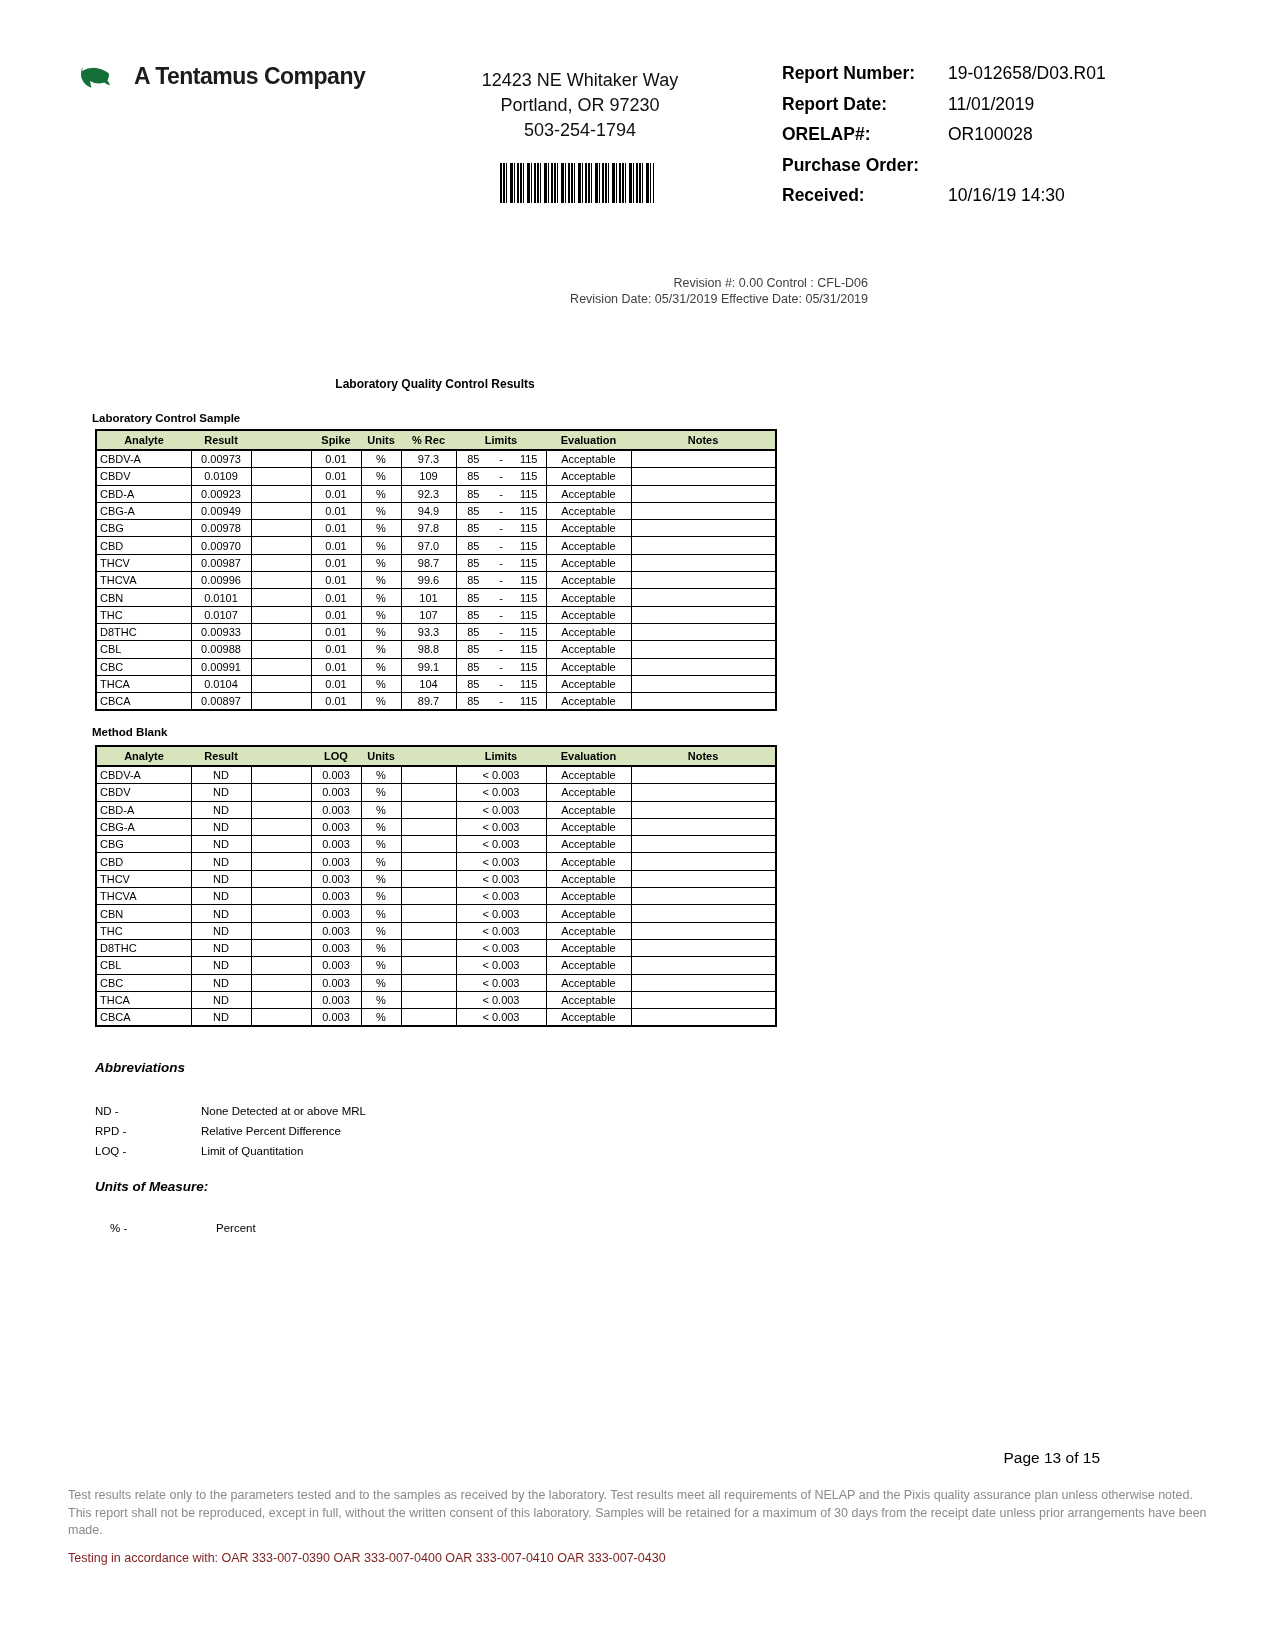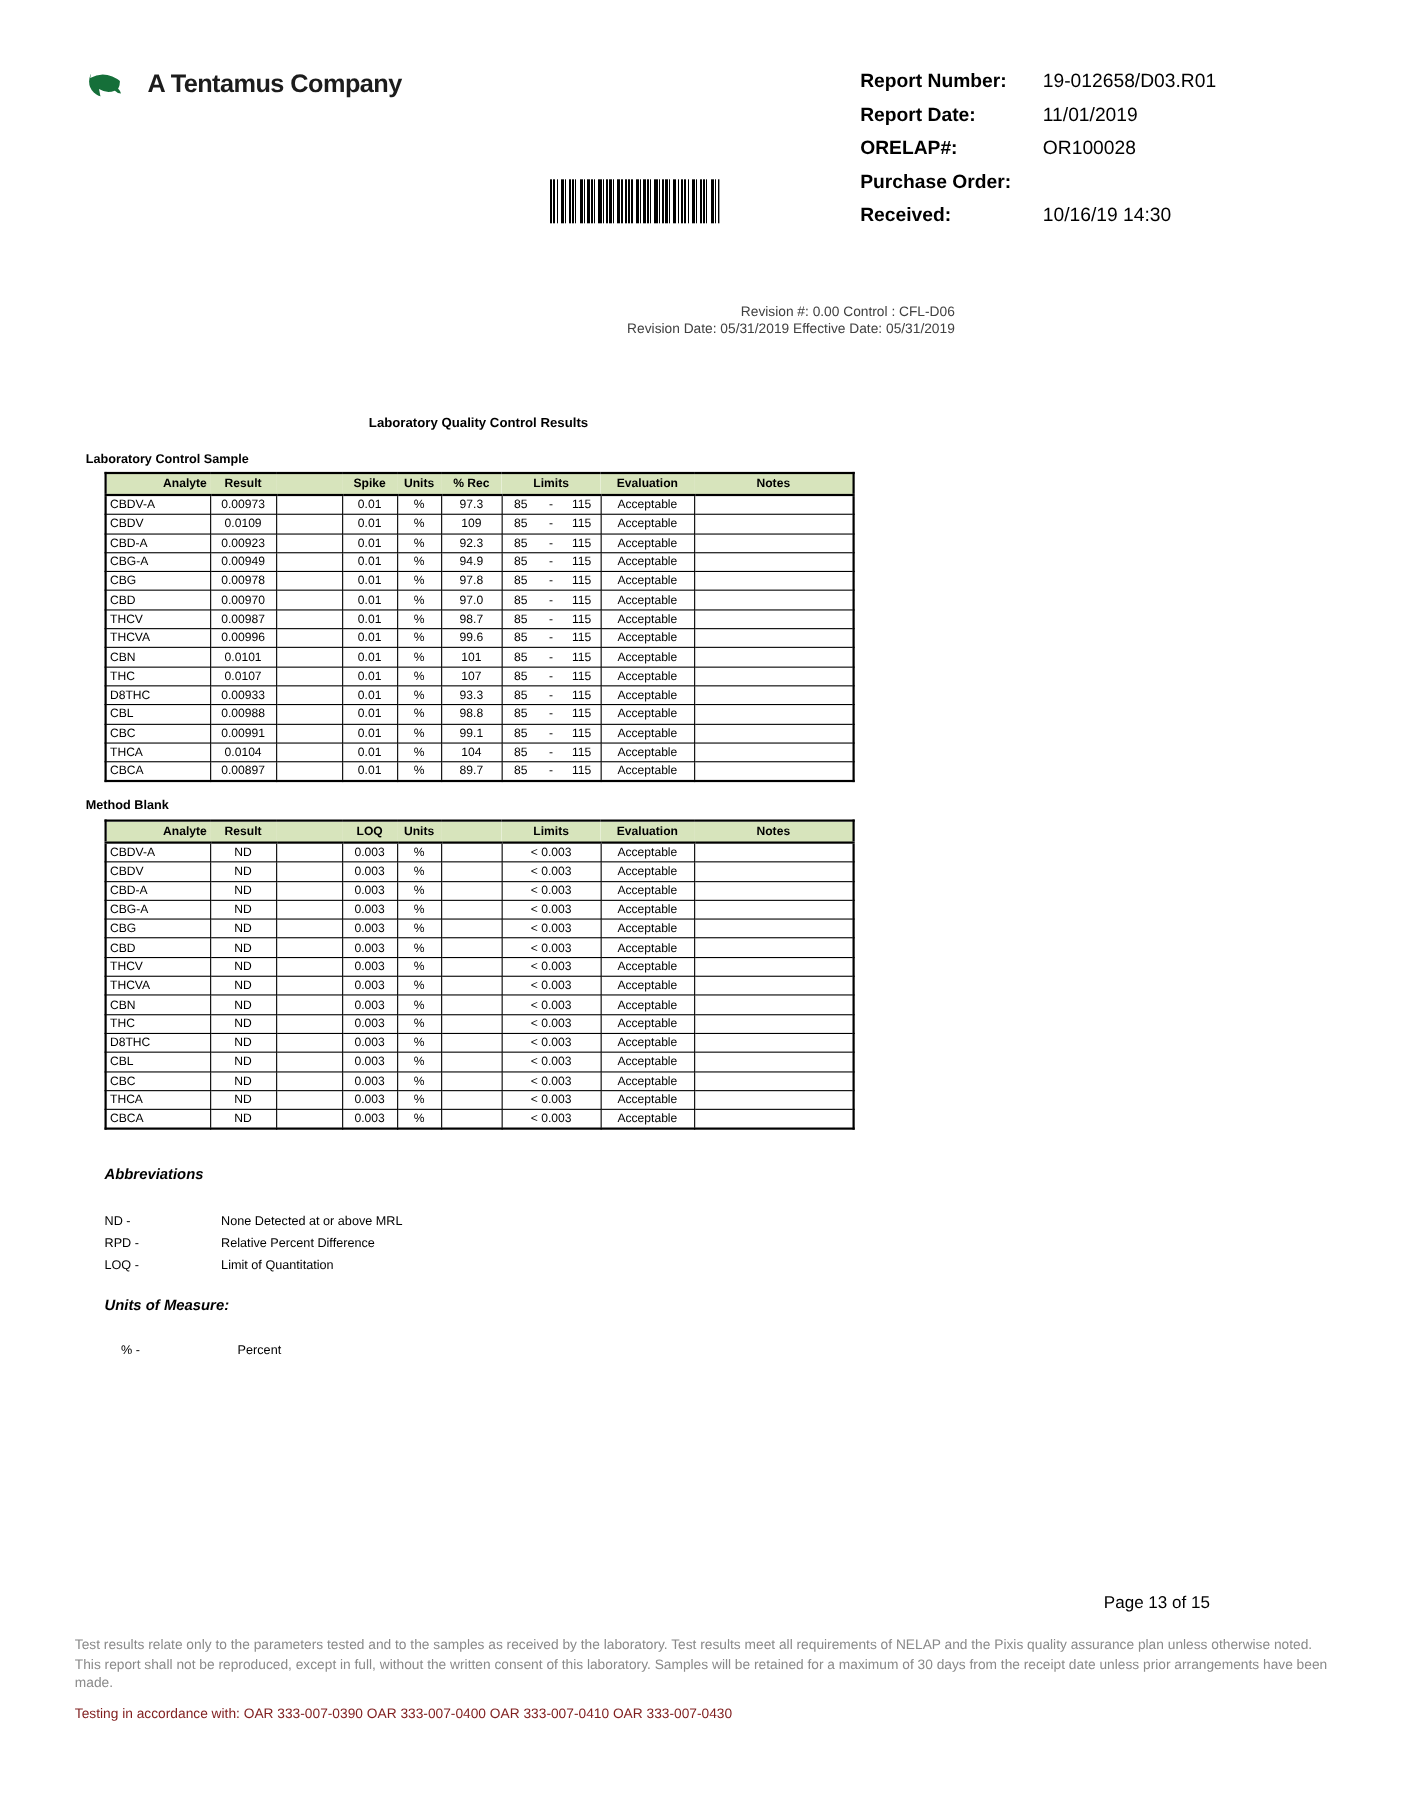--- a/index.html
+++ b/index.html
@@ -33,34 +33,34 @@
 
   
   .qc-title{position:absolute;left:95px;top:377px;width:680px;text-align:center;
             font-weight:bold;font-size:12px;}
   .method-bar{position:absolute;left:95px;top:394px;width:680px;height:17px;
               background:#92d050;border-bottom:2px solid #000;
               display:flex;align-items:center;font-weight:bold;font-size:11.5px;}
   .method-name{padding-left:3px;}
   .batch{position:absolute;left:59%;transform:translateX(-50%);}
 
-  .section-label{position:absolute;left:78px;font-weight:bold;font-size:11.5px;}
+  .section-label{position:absolute;left:92px;font-weight:bold;font-size:11.5px;}
   .lcs-label{top:412px;}
   .mb-label{top:726px;}
 
   .qc-table{position:absolute;left:95px;}
   .tbl-lcs{top:429px;}
   .tbl-mb{top:745px;}
   table{border-collapse:collapse;width:680px;table-layout:fixed;font-size:11px;}
   table, td{border:1px solid #000;}
   table{border-width:2px;}
   thead th{background:#d7e4bc;font-weight:bold;height:18px;padding:0 3px;
            border:0;border-top:1px solid #000;border-bottom:2px solid #000;
            text-align:center;overflow:hidden;white-space:nowrap;}
-  thead th.ta-l{text-align:right;}
+  thead th.ta-l{text-align:center;}
   tbody td{height:16.3px;padding:0 3px;text-align:center;overflow:hidden;white-space:nowrap;}
   tbody td.ta-l{text-align:left;}
   .limits-flex{display:flex;}
   .limits-flex span{flex:1;text-align:center;}
 
   
   .abbr-title{position:absolute;left:95px;top:1060px;font-size:13.5px;
               font-weight:bold;font-style:italic;}
   .abbr-list{position:absolute;left:95px;top:1101px;font-size:11.5px;line-height:20px;}
   .abbr-key{display:inline-block;width:97px;text-align:left;margin-right:9px;}
@@ -87,20 +87,25 @@
           <circle cx="15" cy="17" r="14" fill="#156f39"></circle>
           <path d="M2 14 Q16 6 31 18 L32 8 L20 0 L4 3 Z" fill="#ffffff"></path>
           <path d="M10 24 Q20 30 30 22 L32 34 L12 34 Z" fill="#ffffff"></path>
           <path d="M22 20 Q28 22 30 28 Q24 28 22 20 Z" fill="#156f39"></path>
         </svg>
       </span>
       <span class="logo-tag-text">A Tentamus Company</span>
     </div>
   </div>
 
+  <div class="address">
+    <div>12423 NE Whitaker Way</div>
+    <div>Portland, OR 97230</div>
+    <div>503-254-1794</div>
+  </div>
 
   <div class="barcode"></div>
 
   <div class="report-info">
     <div class="ri-row">
       <span class="ri-label">Report Number:</span>
       <span class="ri-value">19-012658/D03.R01</span>
     </div>
     <div class="ri-row">
       <span class="ri-label">Report Date:</span>

